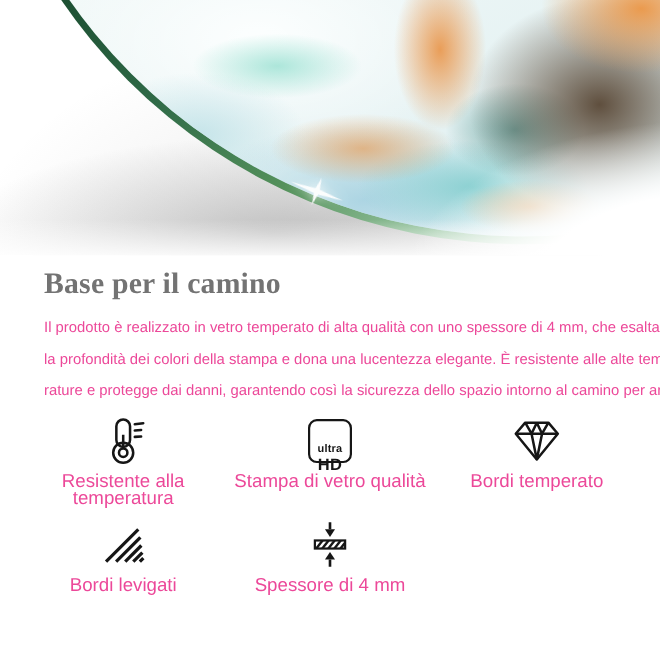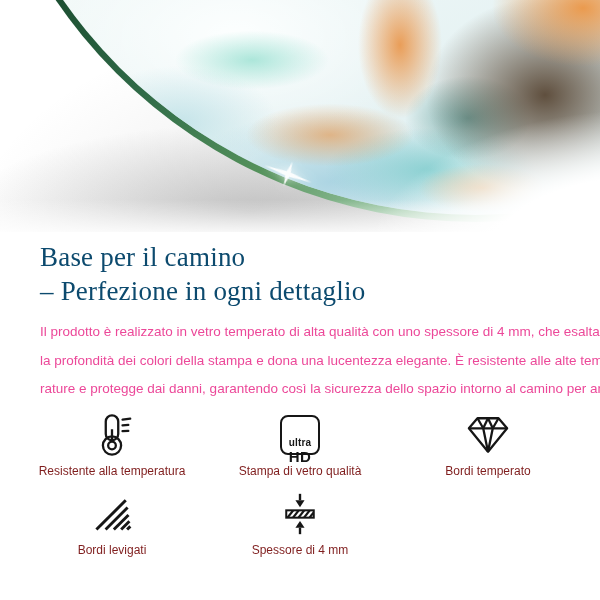--- a/index.html
+++ b/index.html
@@ -42,38 +42,38 @@
       radial-gradient(380px 210px at 645px 265px, #ffffff 42%, rgba(255,255,255,0) 74%),
       linear-gradient(to bottom, rgba(255,255,255,0) 86%, rgba(255,255,255,.85) 100%);
   }
   .sparkle { position: absolute; left: 260px; top: 146px; width: 56px; height: 56px; transform: rotate(20deg); opacity: .95; }
   .sparkle svg { filter: drop-shadow(0 0 5px rgba(255,255,255,.95)) blur(.4px); }
 
   
   .title {
     margin: 8px 40px 0 40px;
     font-family: "Liberation Serif", "DejaVu Serif", serif;
-    font-size: 27px; line-height: 34px; font-weight: 400; color: #0c4a6e;
+    font-size: 27px; line-height: 34px; font-weight: 700; color: #737373;
     letter-spacing: .2px;
   }
   .title span { display: block; }
   .desc {
     margin: 10px 40px 0 40px; width: 524px;
     font-size: 13.5px; line-height: 28.5px; color: #ec4899;
   }
   .desc span { display: block; white-space: nowrap; }
 
   
   .features {
     margin-top: 8px; padding: 0 18px;
     display: grid; grid-template-columns: 1fr 1fr 1fr; row-gap: 12px;
   }
   .feature { display: flex; flex-direction: column; align-items: center; }
   .icon-box { height: 46px; display: flex; align-items: center; justify-content: center; }
-  .feature-label { margin-top: 6px; font-size: 12px; line-height: 15px; color: #7f1d1d; }
+  .feature-label { margin-top: 6px; font-size: 17px; line-height: 15px; color: #ec4899; text-align: center; }
   .icon-stroke { stroke: #161616; fill: none; stroke-width: 2.4; }
 
   .uhd-box {
     width: 40px; height: 40px; border: 2.5px solid #161616; border-radius: 8px;
     display: flex; flex-direction: column; align-items: center; justify-content: center;
     color: #161616;
   }
   .uhd-top { font-size: 10px; font-weight: 600; line-height: 10px; letter-spacing: .2px; margin-top: 32px; }
   .uhd-bottom { font-size: 15px; font-weight: 700; line-height: 15px; margin-top: 1px; letter-spacing: .3px; }
 </style>
@@ -90,21 +90,20 @@
     <div class="sparkle">
       <svg width="56" height="56" viewBox="0 0 60 60">
         <path d="M30 16 L32.2 27.6 L57 30 L32.2 32.4 L30 44 L27.8 32.4 L3 30 L27.8 27.6 Z" fill="#ffffff"></path>
         <path d="M30 23 L31 29 L37 30 L31 31 L30 37 L29 31 L23 30 L29 29 Z" fill="#ffffff"></path>
       </svg>
     </div>
   </div>
 
   <h1 class="title">
     <span>Base per il camino</span>
-    <span>– Perfezione in ogni dettaglio</span>
   </h1>
 
   <p class="desc">
     <span>Il prodotto è realizzato in vetro temperato di alta qualità con uno spessore di 4 mm, che esalta</span>
     <span>la profondità dei colori della stampa e dona una lucentezza elegante. È resistente alle alte tempe-</span>
     <span>rature e protegge dai danni, garantendo così la sicurezza dello spazio intorno al camino per anni.</span>
   </p>
 
   <div class="features">
 

